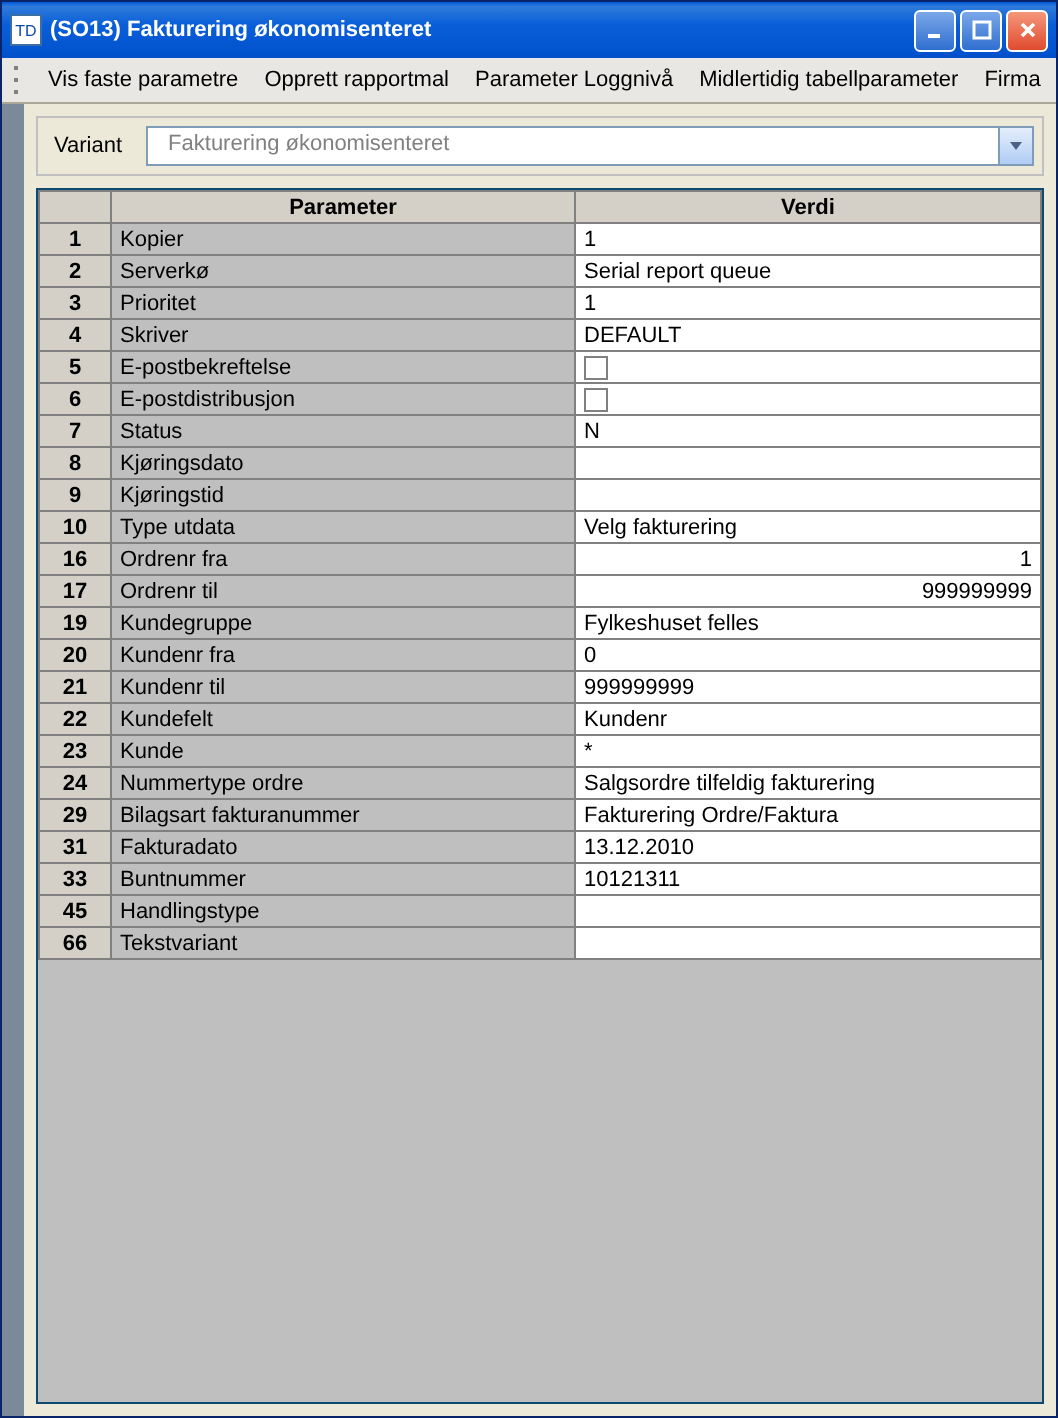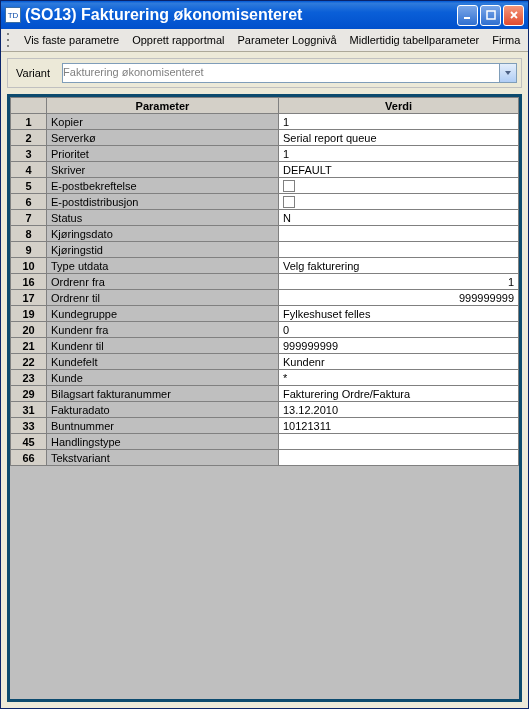--- a/index.html
+++ b/index.html
@@ -2,44 +2,44 @@
 <html><head>
 <meta charset="utf-8">
 <style>
 * { margin: 0; padding: 0; box-sizing: border-box; }
 body { font-family: Tahoma, Arial, sans-serif; font-size: 11px; background: #7a8a99; width: 529px; height: 709px; overflow: hidden; }
 
 .window { width: 529px; height: 709px; display: flex; flex-direction: column; border: 1px solid #0a246a; }
 
 .titlebar { background: linear-gradient(to bottom, #0058d6 0%, #2f7bdb 8%, #0a5fd8 40%, #0050cc 100%); height: 28px; display: flex; align-items: center; padding: 0 4px; color: #fff; }
 .titlebar-icon { width: 16px; height: 16px; background: #fff; border: 1px solid #3a6ea5; margin-right: 4px; display: flex; align-items: center; justify-content: center; font-size: 8px; font-weight: normal; color: #0a4aa8; }
-.titlebar-text { flex: 1; font-size: 16px; font-weight: bold; }
+.titlebar-text { flex: 1; font-size: 11px; font-weight: bold; }
 .titlebar-buttons { display: flex; gap: 2px; }
 .tb-btn { width: 21px; height: 21px; border: 1px solid #fff; border-radius: 3px; display: flex; align-items: center; justify-content: center; cursor: pointer; }
 .tb-min, .tb-max { background: linear-gradient(to bottom, #7ba7e8, #2f6fd0); }
 .tb-close { background: linear-gradient(to bottom, #f5977a, #e04b2f); }
 .tb-btn svg { width: 10px; height: 10px; }
 
 .menubar { background: #e9e7e3; border-bottom: 1px solid #aca899; padding: 4px 6px; display: flex; gap: 13px; align-items: center; }
 .menubar-dots { width: 4px; height: 14px; display: flex; flex-direction: column; justify-content: space-between; margin-right: 2px; }
 .menubar-dots span { width: 2px; height: 2px; background: #808080; }
 .menu-item { color: #000; cursor: pointer; white-space: nowrap; }
 .menu-chev { margin-left: auto; display: flex; flex-direction: column; gap: 1px; cursor: pointer; }
 .menu-chev span { display: block; width: 0; height: 0; border-left: 3px solid transparent; border-right: 3px solid transparent; border-top: 3px solid #000; }
 
-.content { flex: 1; background: #ece9d8; padding: 6px; display: flex; flex-direction: column; }
+.content { flex: 1; background: #ece9d8; padding: 6px; display: flex; flex-direction: column; margin-left: 11px; }
 
 .variant-row { display: flex; align-items: center; margin-bottom: 6px; border: 1px solid #c0c0c0; background: #ece9d8; padding: 4px; }
 .variant-label { margin-right: 8px; padding: 2px 4px; }
 .variant-combo { flex: 1; display: flex; border: 1px solid #7f9db9; background: #fff; height: 20px; }
-.variant-combo-text { flex: 1; padding: 2px 0; color: #808080; }
+.variant-combo-text { flex: 1; padding: 2px 10px; color: #808080; }
 .variant-combo-btn { width: 17px; background: linear-gradient(to bottom, #e4eefb, #b0cdf5); border-left: 1px solid #7f9db9; display: flex; align-items: center; justify-content: center; cursor: pointer; }
 .variant-combo-btn span { width: 0; height: 0; border-left: 3px solid transparent; border-right: 3px solid transparent; border-top: 4px solid #4d6185; }
 
-.grid-wrap { flex: 1; border: 3px solid #0c4a6e; background: #22c55e; overflow: hidden; display: flex; flex-direction: column; }
+.grid-wrap { flex: 1; border: 1px solid #0c4a6e; background: #22c55e; overflow: hidden; display: flex; flex-direction: column; }
 .grid-scroll { flex: 1; overflow: auto; background: #bfbfbf; }
 
 table { border-collapse: collapse; width: 100%; table-layout: fixed; }
 th, td { border: 1px solid #808080; font-size: 11px; height: 16px; padding: 1px 4px; overflow: hidden; white-space: nowrap; }
 th { background: #d4d0c8; font-weight: bold; text-align: center; }
 col.c-num { width: 36px; }
 col.c-param { width: 232px; }
 td.row-num { background: #d4d0c8; text-align: center; font-weight: bold; }
 td.param { background: #bfbfbf; text-align: left; }
 td.value { background: #fff; text-align: left; }
@@ -199,20 +199,25 @@
                 <td class="row-num">22</td>
                 <td class="param">Kundefelt</td>
                 <td class="value">Kundenr</td>
               </tr>
               <tr>
                 <td class="row-num">23</td>
                 <td class="param">Kunde</td>
                 <td class="value">*</td>
               </tr>
               <tr>
+                <td class="row-num">24</td>
+                <td class="param">Nummertype ordre</td>
+                <td class="value">Salgsordre tilfeldig fakturering</td>
+              </tr>
+              <tr>
                 <td class="row-num">29</td>
                 <td class="param">Bilagsart fakturanummer</td>
                 <td class="value">Fakturering Ordre/Faktura</td>
               </tr>
               <tr>
                 <td class="row-num">31</td>
                 <td class="param">Fakturadato</td>
                 <td class="value">13.12.2010</td>
               </tr>
               <tr>

